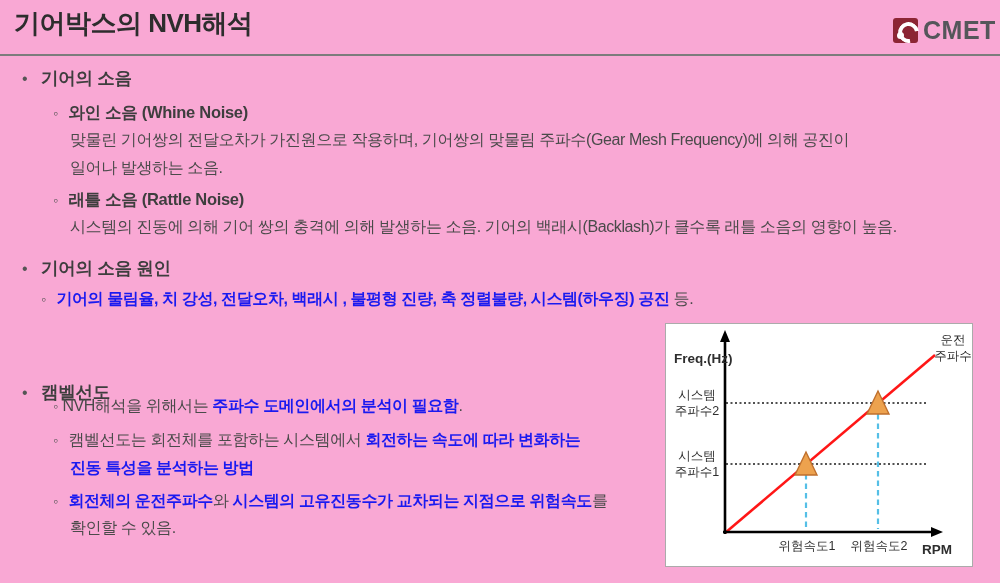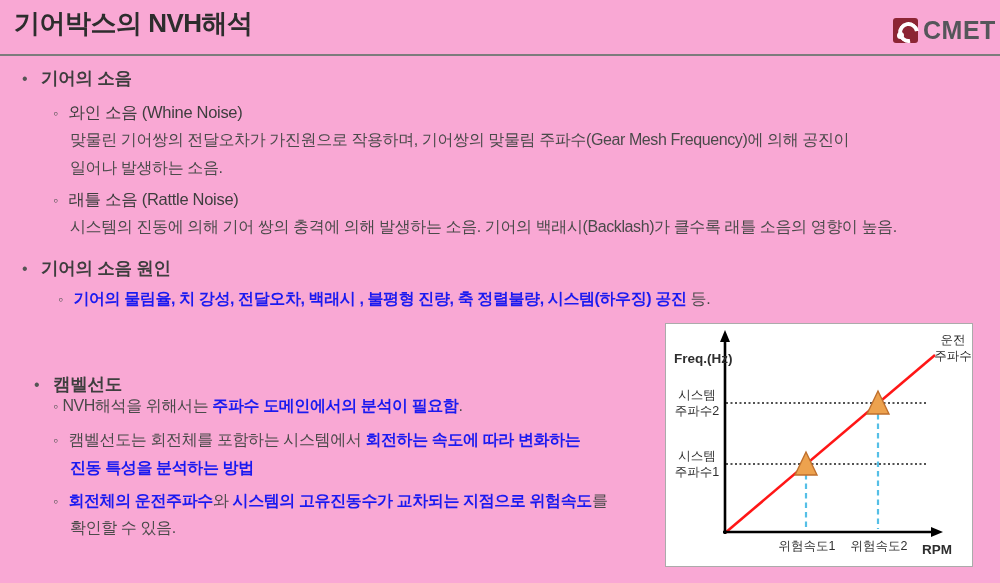--- a/index.html
+++ b/index.html
@@ -13,21 +13,21 @@
   .logo-icon{position:relative;width:25px;height:25px;background:#8c2534;border-radius:3px;display:inline-block;}
   .logo-icon .ring{position:absolute;left:5px;top:4px;width:13px;height:13px;border:4px solid #fff;border-radius:50%;border-right-color:transparent;transform:rotate(35deg);}
   .logo-icon .dot{position:absolute;left:4px;top:14px;width:7px;height:7px;background:#fff;border-radius:50%;}
   .logo-text{font-size:25px;font-weight:bold;color:#55565a;letter-spacing:0.5px;}
 
   
   .line{position:absolute;white-space:nowrap;}
   .b1{font-size:16px;color:#555;}
   .b2{font-size:14px;color:#555;}
   .h1{font-size:17.5px;font-weight:bold;color:#3e3e3e;letter-spacing:-0.3px;}
-  .h2{font-size:16.5px;font-weight:normal;color:#3e3e3e;letter-spacing:-0.3px;}
+  .h2{font-size:16.5px;font-weight:bold;color:#3e3e3e;letter-spacing:-0.3px;}
   .body{font-size:16px;color:#4a4a4a;letter-spacing:-0.4px;}
   .blue{font-size:16px;font-weight:bold;letter-spacing:-0.4px;color:#1a1af0;}
 
   
   .chart-box{position:absolute;left:665px;top:323px;width:308px;height:244px;background:#fff;border:1.5px solid #ababab;box-sizing:border-box;}
   .chart-box svg{display:block;}
   svg text{font-family:"Liberation Sans","DejaVu Sans",sans-serif;fill:#2e2e2e;}
 </style>
 </head>
 <body>
@@ -60,26 +60,26 @@
   <div class="line body" style="left:70px;top:217px;">시스템의 진동에 의해 기어 쌍의 충격에 의해 발생하는 소음. 기어의 백래시(Backlash)가 클수록 래틀 소음의 영향이 높음.</div>
   <div class="line" style="left:53px;top:189px;">
     <span class="b2">◦</span>
     <span class="h2" style="margin-left:6px;">래틀 소음 (Rattle Noise)</span>
   </div>
 
   <div class="line" style="left:22px;top:256px;">
     <span class="b1">•</span>
     <span class="h1" style="margin-left:9px;">기어의 소음 원인</span>
   </div>
-  <div class="line" style="left:58px;top:289px;">
+  <div class="line" style="left:41px;top:289px;">
     <span class="b2">◦</span>
     <span class="blue" style="margin-left:6px;">기어의 물림율, 치 강성, 전달오차, 백래시 , 불평형 진량, 축 정렬불량, 시스템(하우징) 공진</span><span class="body"> 등.</span>
   </div>
 
-  <div class="line" style="left:22px;top:372px;margin-left:12px;">
+  <div class="line" style="left:22px;top:380px;">
     <span class="b1">•</span>
     <span class="h1" style="margin-left:9px;">캠벨선도</span>
   </div>
 
   <div class="line" style="left:53px;top:396px;">
     <span class="b2">◦</span>
     <span class="body" style="">NVH해석을 위해서는 </span><span class="blue">주파수 도메인에서의 분석이 필요함</span><span class="body">.</span>
   </div>
 
   <div class="line" style="left:53px;top:430px;">

